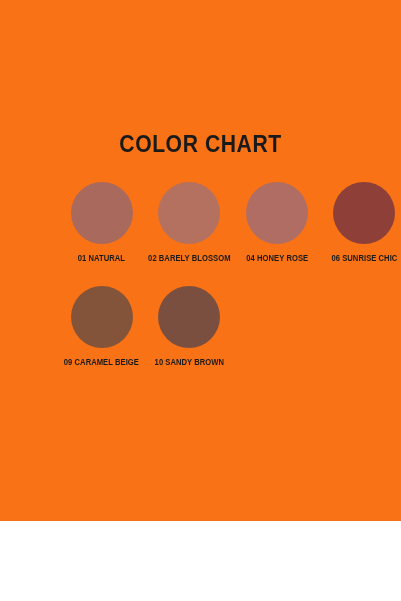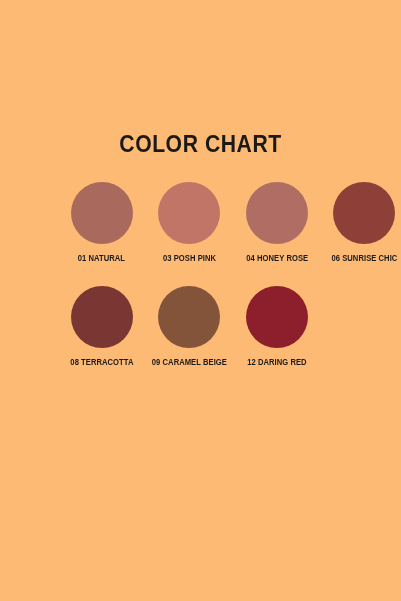--- a/index.html
+++ b/index.html
@@ -9,22 +9,22 @@
   body {
     width: 401px;
     height: 601px;
     background: #ffffff;
     font-family: "Liberation Sans", sans-serif;
     overflow: hidden;
   }
   .page {
     position: relative;
     width: 401px;
-    height: 601px;
-    background: #fdba74;
+    height: 521px;
+    background: #f97316;
     box-sizing: border-box;
   }
   .chart-title {
     position: absolute;
     top: 131px;
     left: 0;
     width: 401px;
     text-align: center;
     font-family: "Liberation Sans", sans-serif;
     font-weight: bold;
@@ -77,49 +77,45 @@
 
   <div class="chart-title">COLOR CHART</div>
 
   <div class="swatch-grid">
 
     <div class="swatch-cell">
       <div class="swatch-dot" style="background-color: rgb(169, 105, 92);"></div>
       <div class="swatch-label">01 NATURAL</div>
     </div>
 
+    <div class="swatch-cell">
+      <div class="swatch-dot" style="background-color: rgb(180, 113, 95);"></div>
+      <div class="swatch-label">02 BARELY BLOSSOM</div>
+    </div>
 
-    <div class="swatch-cell">
-      <div class="swatch-dot" style="background-color: rgb(192, 117, 102);"></div>
-      <div class="swatch-label">03 POSH PINK</div>
-    </div>
 
     <div class="swatch-cell">
       <div class="swatch-dot" style="background-color: rgb(176, 109, 99);"></div>
       <div class="swatch-label">04 HONEY ROSE</div>
     </div>
 
 
     <div class="swatch-cell">
       <div class="swatch-dot" style="background-color: rgb(142, 64, 56);"></div>
       <div class="swatch-label">06 SUNRISE CHIC</div>
     </div>
 
 
-    <div class="swatch-cell">
-      <div class="swatch-dot" style="background-color: rgb(122, 54, 50);"></div>
-      <div class="swatch-label">08 TERRACOTTA</div>
-    </div>
 
     <div class="swatch-cell">
       <div class="swatch-dot" style="background-color: rgb(131, 84, 58);"></div>
       <div class="swatch-label">09 CARAMEL BEIGE</div>
     </div>
 
+    <div class="swatch-cell">
+      <div class="swatch-dot" style="background-color: rgb(122, 79, 64);"></div>
+      <div class="swatch-label">10 SANDY BROWN</div>
+    </div>
 
 
-    <div class="swatch-cell">
-      <div class="swatch-dot" style="background-color: rgb(140, 31, 43);"></div>
-      <div class="swatch-label">12 DARING RED</div>
-    </div>
 
   </div>
 </div>
 
 </body></html>

